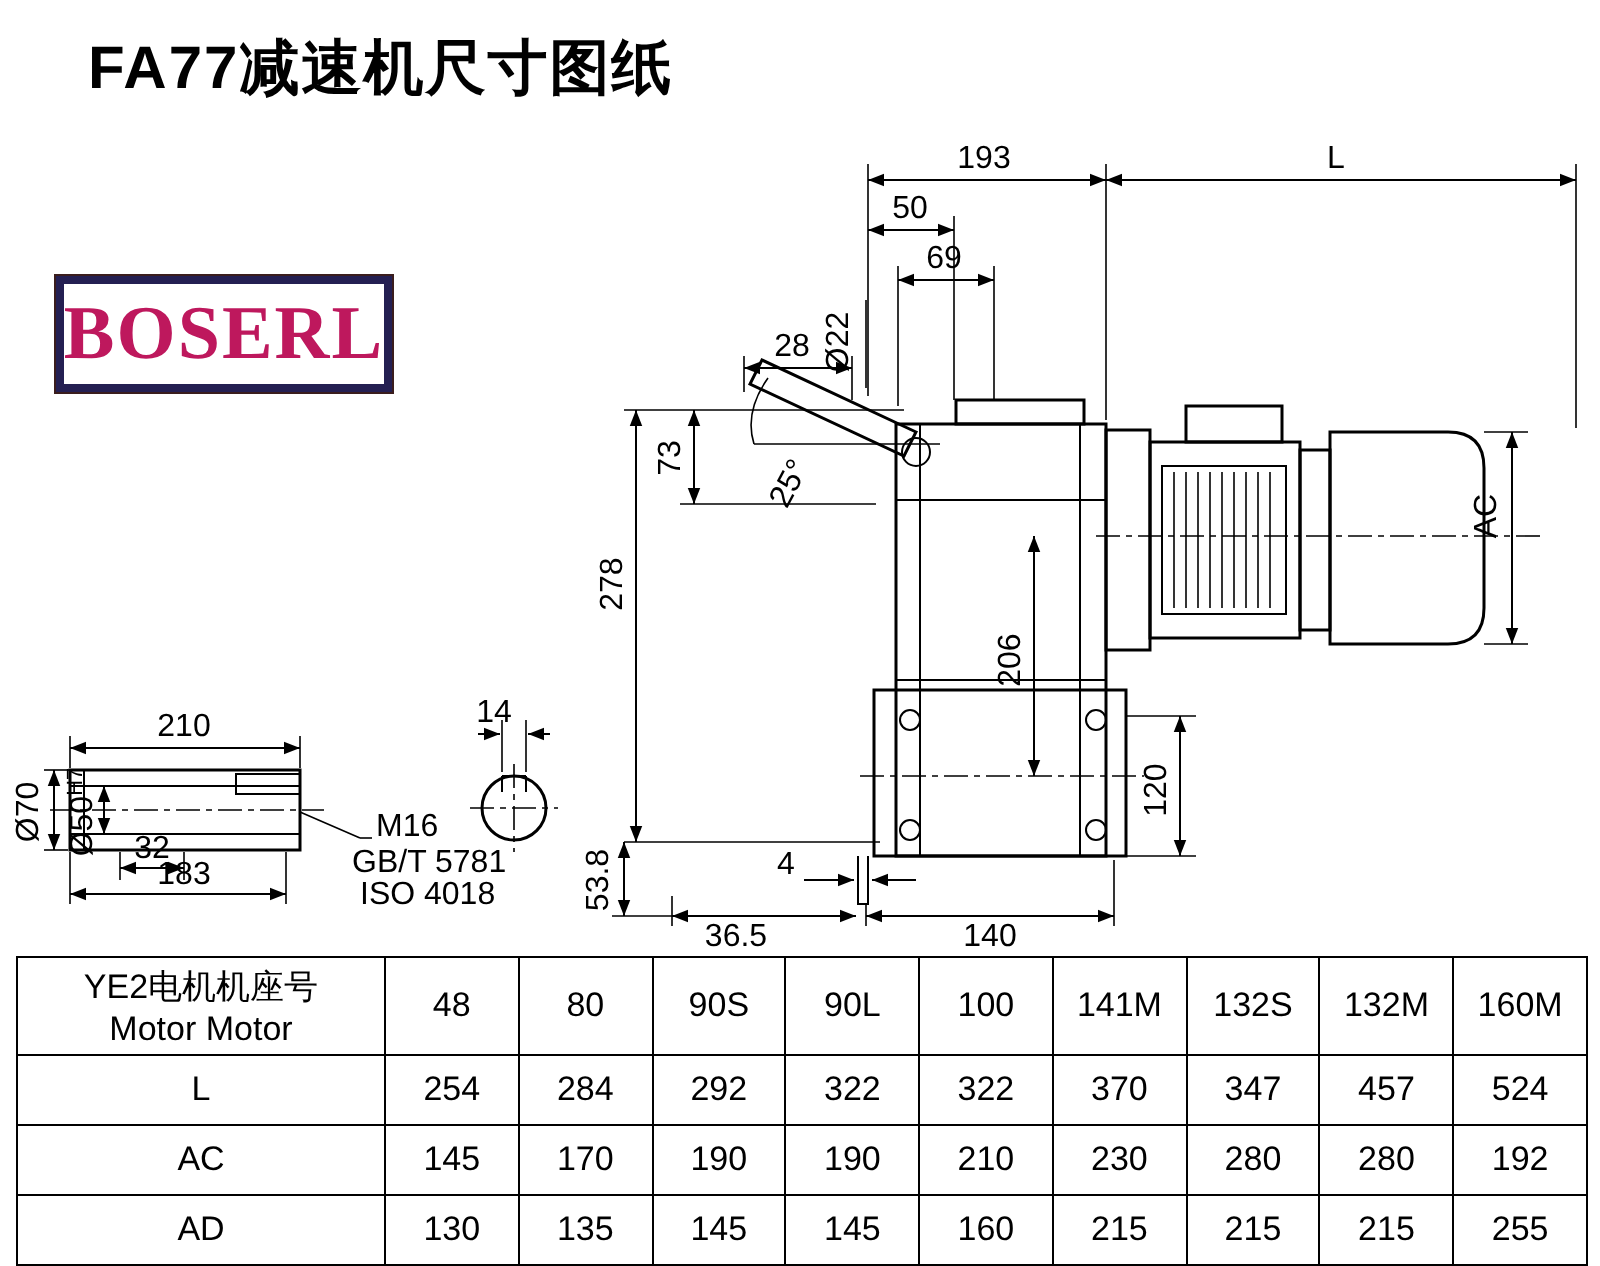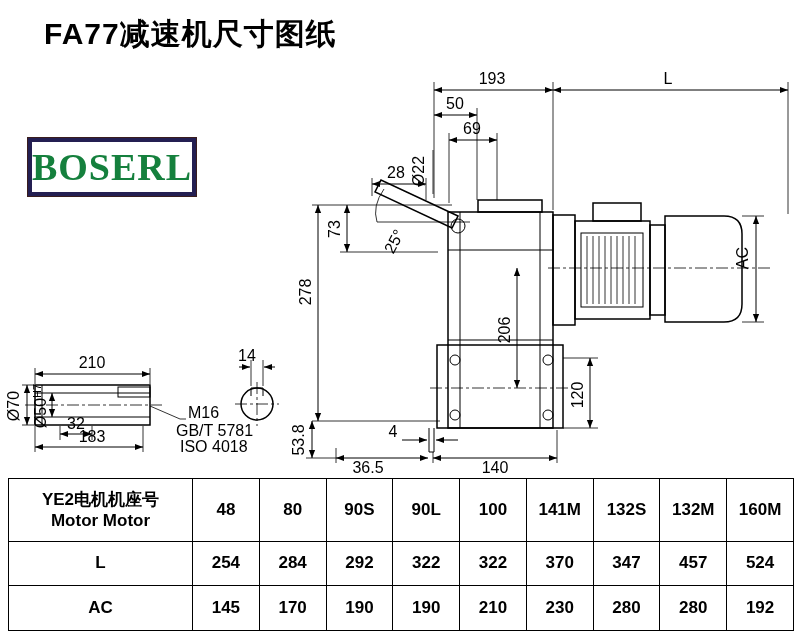--- a/index.html
+++ b/index.html
@@ -11,37 +11,37 @@
     position:absolute;left:44px;top:14px;font-size:30px;font-weight:700;
     letter-spacing:1px;white-space:nowrap;text-align:right;
   }
   #logo{
     position:absolute;left:28px;top:138px;width:160px;height:50px;
     border:4px solid #241f52;box-shadow:0 0 0 1px #3a1d1d;background:#fff;
     display:flex;align-items:center;justify-content:center;
   }
   #logo span{
     font-family:"Liberation Serif","DejaVu Serif",serif;font-size:38px;
-    font-weight:600;color:#15803d;letter-spacing:1px;
+    font-weight:600;color:#be185d;letter-spacing:1px;
   }
   svg#drawing{position:absolute;left:0;top:0;}
   .p{fill:none;stroke:#000;stroke-width:1.5;}
   .p2{fill:none;stroke:#000;stroke-width:1;}
   .d{fill:none;stroke:#000;stroke-width:1;}
   .e{fill:none;stroke:#000;stroke-width:0.8;}
   .cl{fill:none;stroke:#000;stroke-width:0.8;stroke-dasharray:12 3 3 3;}
   .t{font:16px "Liberation Sans","DejaVu Sans",sans-serif;fill:#000;text-anchor:middle;}
   .ts{text-anchor:start;}
   #spec-table{
     position:absolute;left:8px;top:478px;width:786px;height:153px;
     border-collapse:collapse;table-layout:fixed;text-align:center;
     font-size:17px;color:#000;
   }
   #spec-table th,#spec-table td{
-    border:1.5px solid #000;font-weight:bold;padding:0;vertical-align:middle;
+    border:1.5px solid #000;font-weight:normal;padding:0;vertical-align:middle;
   }
   #spec-table .c0{width:184px;}
   #spec-table tr.hrow th{height:48px;}
   #spec-table tr.r th,#spec-table tr.r td{height:34px;}
 </style>
 </head>
 <body>
 
 <div id="title">FA77减速机尺寸图纸</div>
 
@@ -253,14 +253,26 @@
       <td>145</td>
       <td>170</td>
       <td>190</td>
       <td>190</td>
       <td>210</td>
       <td>230</td>
       <td>280</td>
       <td>280</td>
       <td>192</td>
     </tr>
+    <tr class="r">
+      <th>AD</th>
+      <td>130</td>
+      <td>135</td>
+      <td>145</td>
+      <td>145</td>
+      <td>160</td>
+      <td>215</td>
+      <td>215</td>
+      <td>215</td>
+      <td>255</td>
+    </tr>
   </tbody>
 </table>
 
 </body></html>

